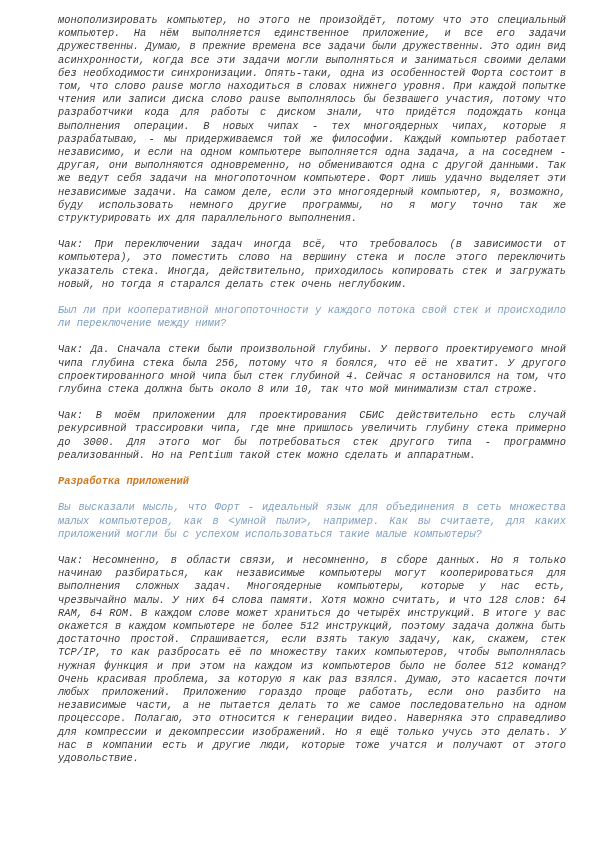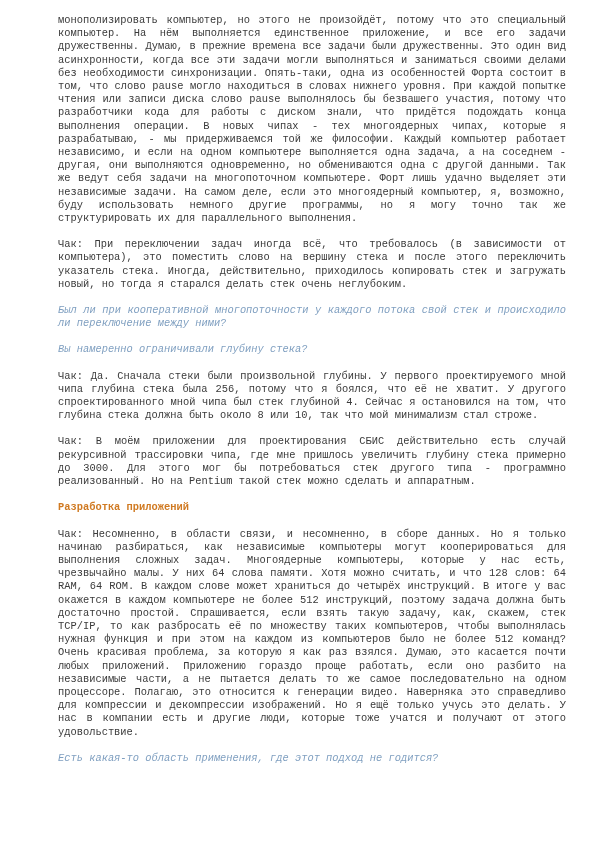--- a/index.html
+++ b/index.html
@@ -2,30 +2,29 @@
 <html><head>
 <meta charset="utf-8">
 <style>
   html, body { margin: 0; padding: 0; background: #ffffff; }
   body { width: 600px; height: 849px; position: relative; overflow: hidden; }
   .page {
     position: absolute; left: 58px; top: 14px; width: 508px;
     font-family: "Liberation Mono", "DejaVu Sans Mono", monospace;
     font-size: 10.4px; line-height: 13.2px; color: #3a3a3a;
   }
-  .para { margin: 0 0 13px 0; text-align: justify; text-align-last: left; }
+  .para { margin: 0 0 13px 0; text-align: justify; text-align-last: left; font-style: italic; }
   .q { color: #7f9fc0; font-style: italic; }
   .h { color: #d07a22; font-weight: bold; }
 </style>
 </head>
 <body>
 
 <div class="page">
   <p class="para">монополизировать компьютер, но этого не произойдёт, потому что это специальный компьютер. На нём выполняется единственное приложение, и все его задачи дружественны. Думаю, в прежние времена все задачи были дружественны. Это один вид асинхронности, когда все эти задачи могли выполняться и заниматься своими делами без необходимости синхронизации. Опять-таки, одна из особенностей Форта состоит в том, что слово pause могло находиться в словах нижнего уровня. При каждой попытке чтения или записи диска слово pause выполнялось бы безвашего участия, потому что разработчики кода для работы с диском знали, что придётся подождать конца выполнения операции. В новых чипах - тех многоядерных чипах, которые я разрабатываю, - мы придерживаемся той же философии. Каждый компьютер работает независимо, и если на одном компьютере выполняется одна задача, а на соседнем - другая, они выполняются одновременно, но обмениваются одна с другой данными. Так же ведут себя задачи на многопоточном компьютере. Форт лишь удачно выделяет эти независимые задачи. На самом деле, если это многоядерный компьютер, я, возможно, буду использовать немного другие программы, но я могу точно так же структурировать их для параллельного выполнения.</p>
   <p class="para">Чак: При переключении задач иногда всё, что требовалось (в зависимости от компьютера), это поместить слово на вершину стека и после этого переключить указатель стека. Иногда, действительно, приходилось копировать стек и загружать новый, но тогда я старался делать стек очень неглубоким.</p>
   <p class="para q">Был ли при кооперативной многопоточности у каждого потока свой стек и происходило ли переключение между ними?</p>
-  <p class="para q">Вы намеренно ограничивали глубину стека?</p>
   <p class="para">Чак: Да. Сначала стеки были произвольной глубины. У первого проектируемого мной чипа глубина стека была 256, потому что я боялся, что её не хватит. У другого спроектированного мной чипа был стек глубиной 4. Сейчас я остановился на том, что глубина стека должна быть около 8 или 10, так что мой минимализм стал строже.</p>
   <p class="para">Чак: В моём приложении для проектирования СБИС действительно есть случай рекурсивной трассировки чипа, где мне пришлось увеличить глубину стека примерно до 3000. Для этого мог бы потребоваться стек другого типа - программно реализованный. Но на Pentium такой стек можно сделать и аппаратным.</p>
   <p class="para h">Разработка приложений</p>
+  <p class="para q">Вы высказали мысль, что Форт - идеальный язык для объединения в сеть множества малых компьютеров, как в &lt;умной пыли&gt;, например. Как вы считаете, для каких приложений могли бы с успехом использоваться такие малые компьютеры?</p>
   <p class="para">Чак: Несомненно, в области связи, и несомненно, в сборе данных. Но я только начинаю разбираться, как независимые компьютеры могут кооперироваться для выполнения сложных задач. Многоядерные компьютеры, которые у нас есть, чрезвычайно малы. У них 64 слова памяти. Хотя можно считать, и что 128 слов: 64 RAM, 64 ROM. В каждом слове может храниться до четырёх инструкций. В итоге у вас окажется в каждом компьютере не более 512 инструкций, поэтому задача должна быть достаточно простой. Спрашивается, если взять такую задачу, как, скажем, стек TCP/IP, то как разбросать её по множеству таких компьютеров, чтобы выполнялась нужная функция и при этом на каждом из компьютеров было не более 512 команд? Очень красивая проблема, за которую я как раз взялся. Думаю, это касается почти любых приложений. Приложению гораздо проще работать, если оно разбито на независимые части, а не пытается делать то же самое последовательно на одном процессоре. Полагаю, это относится к генерации видео. Наверняка это справедливо для компрессии и декомпрессии изображений. Но я ещё только учусь это делать. У нас в компании есть и другие люди, которые тоже учатся и получают от этого удовольствие.</p>
-  <p class="para q">Есть какая-то область применения, где этот подход не годится?</p>
 </div>
 
 </body></html>

